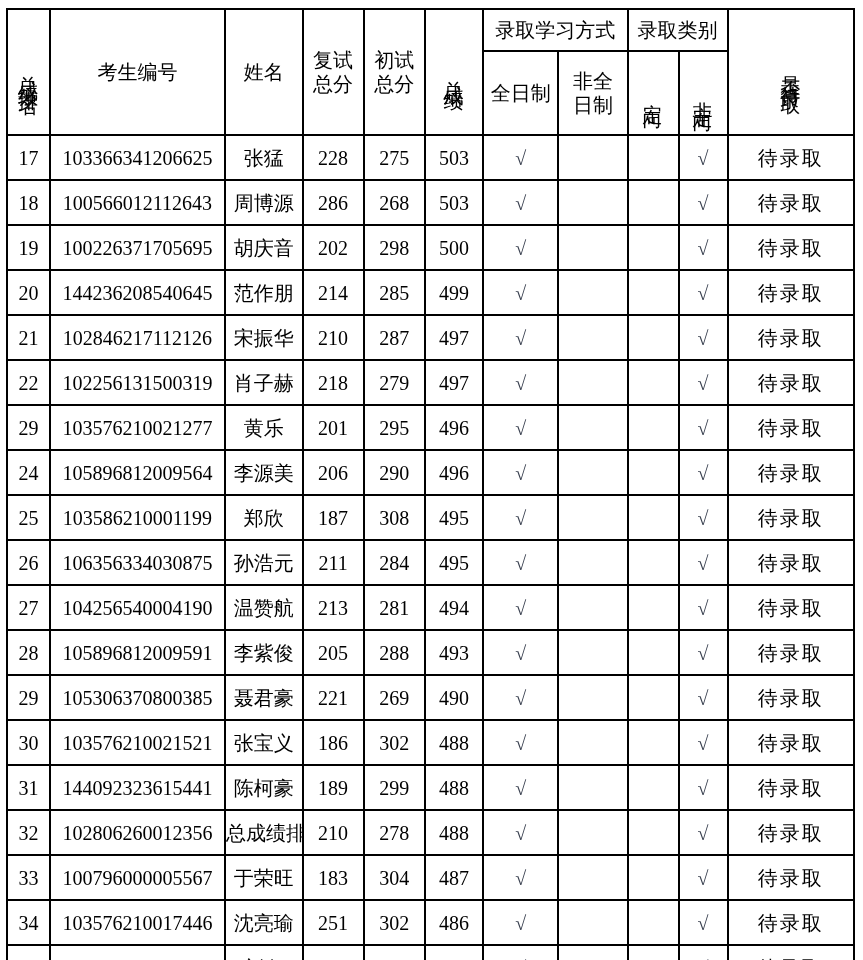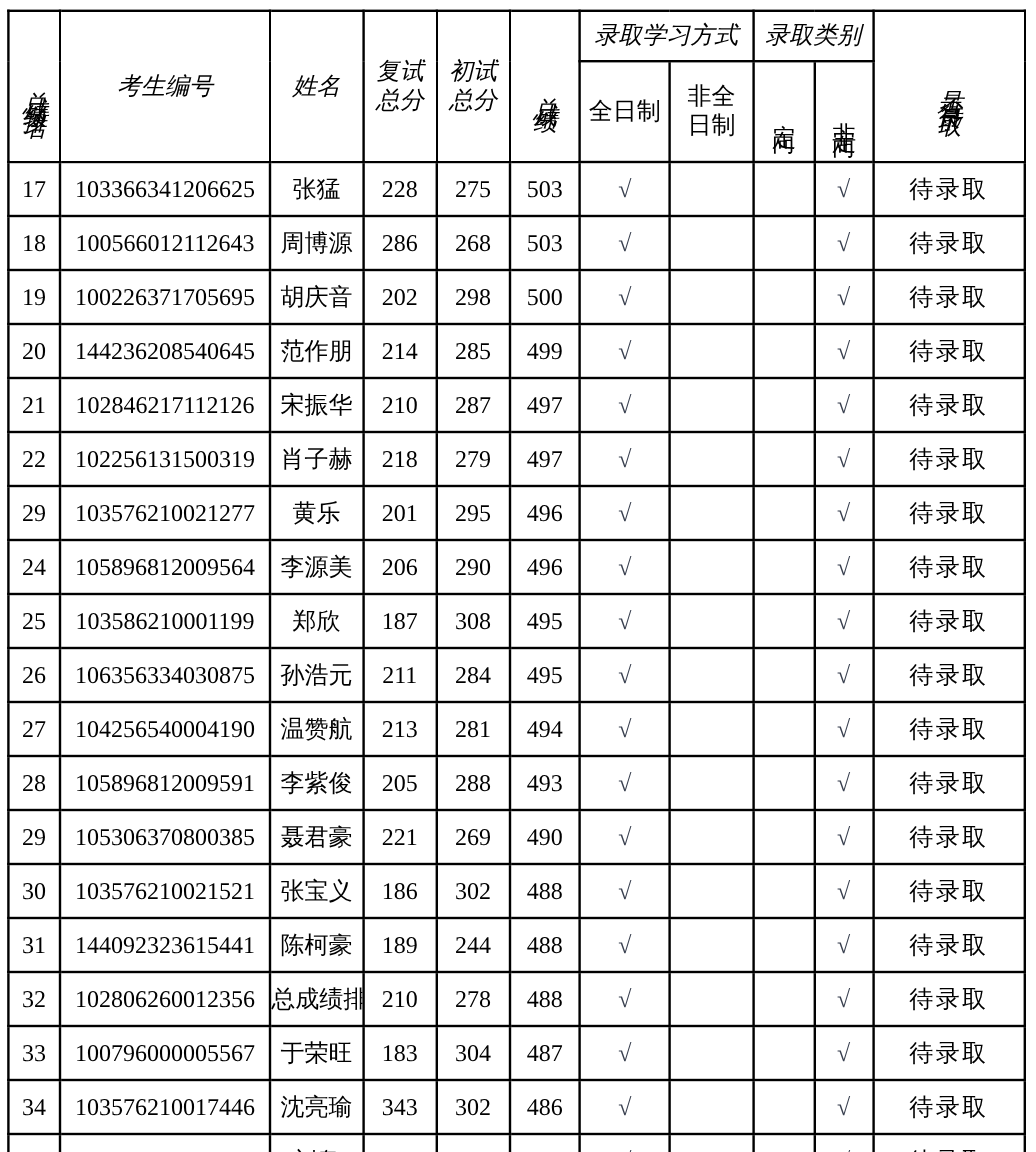--- a/index.html
+++ b/index.html
@@ -26,21 +26,21 @@
     border: 2px solid #000000;
     padding: 0;
     text-align: center;
     vertical-align: middle;
     font-weight: normal;
     font-size: 20px;
     line-height: 1.2;
     overflow: hidden;
     background: #ffffff;
   }
-  thead tr.h1 th { height: 40px; font-style: italic; }
+  thead tr.h1 th { height: 40px; }
   thead tr.h2 th { height: 82px; }
   tbody tr td { height: 43px; }
 
   .wrap2 { white-space: pre-line; display: inline-block; text-align: right; }
 
   .vcell { height: 100%; display: flex; align-items: center; justify-content: center; }
   .vtext {
     writing-mode: vertical-rl;
     text-orientation: upright;
     letter-spacing: 5px;
@@ -313,21 +313,21 @@
           <td class="cell-parttime"></td>
           <td class="cell-directed"></td>
           <td class="cell-nondirected" style="color: rgb(58, 65, 80);">√</td>
           <td class="cell-pending">待录取</td>
         </tr>
         <tr>
           <td class="cell-rank">31</td>
           <td class="cell-candidate_id">144092323615441</td>
           <td class="cell-name">陈柯豪</td>
           <td class="cell-retest">189</td>
-          <td class="cell-initial">244</td>
+          <td class="cell-initial">299</td>
           <td class="cell-total">488</td>
           <td class="cell-fulltime" style="color: rgb(58, 65, 80);">√</td>
           <td class="cell-parttime"></td>
           <td class="cell-directed"></td>
           <td class="cell-nondirected" style="color: rgb(58, 65, 80);">√</td>
           <td class="cell-pending">待录取</td>
         </tr>
         <tr>
           <td class="cell-rank">32</td>
           <td class="cell-candidate_id">102806260012356</td>
@@ -351,21 +351,21 @@
           <td class="cell-fulltime" style="color: rgb(58, 65, 80);">√</td>
           <td class="cell-parttime"></td>
           <td class="cell-directed"></td>
           <td class="cell-nondirected" style="color: rgb(58, 65, 80);">√</td>
           <td class="cell-pending">待录取</td>
         </tr>
         <tr>
           <td class="cell-rank">34</td>
           <td class="cell-candidate_id">103576210017446</td>
           <td class="cell-name">沈亮瑜</td>
-          <td class="cell-retest">343</td>
+          <td class="cell-retest">251</td>
           <td class="cell-initial">302</td>
           <td class="cell-total">486</td>
           <td class="cell-fulltime" style="color: rgb(58, 65, 80);">√</td>
           <td class="cell-parttime"></td>
           <td class="cell-directed"></td>
           <td class="cell-nondirected" style="color: rgb(58, 65, 80);">√</td>
           <td class="cell-pending">待录取</td>
         </tr>
         <tr>
           <td class="cell-rank">35</td>

